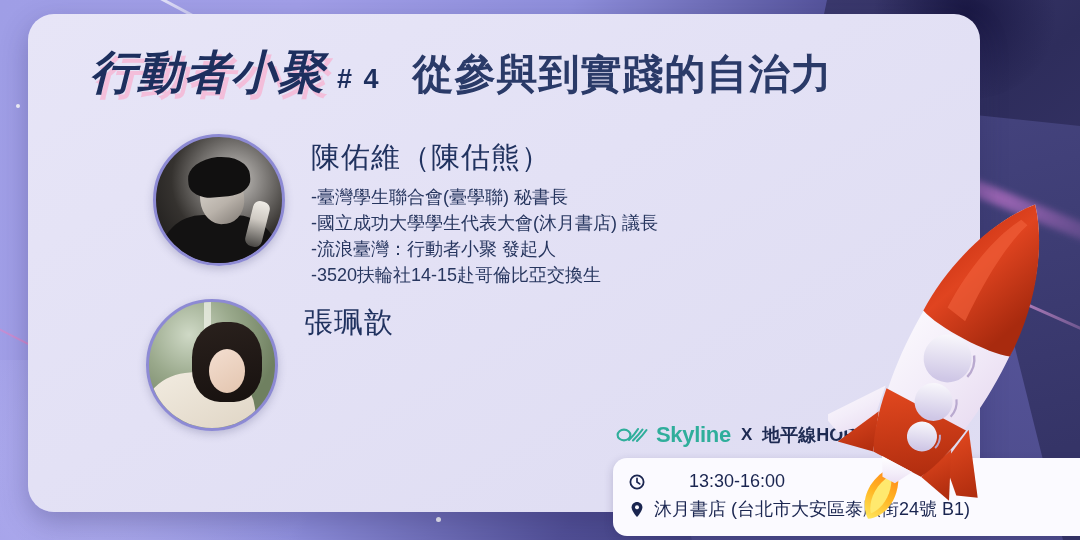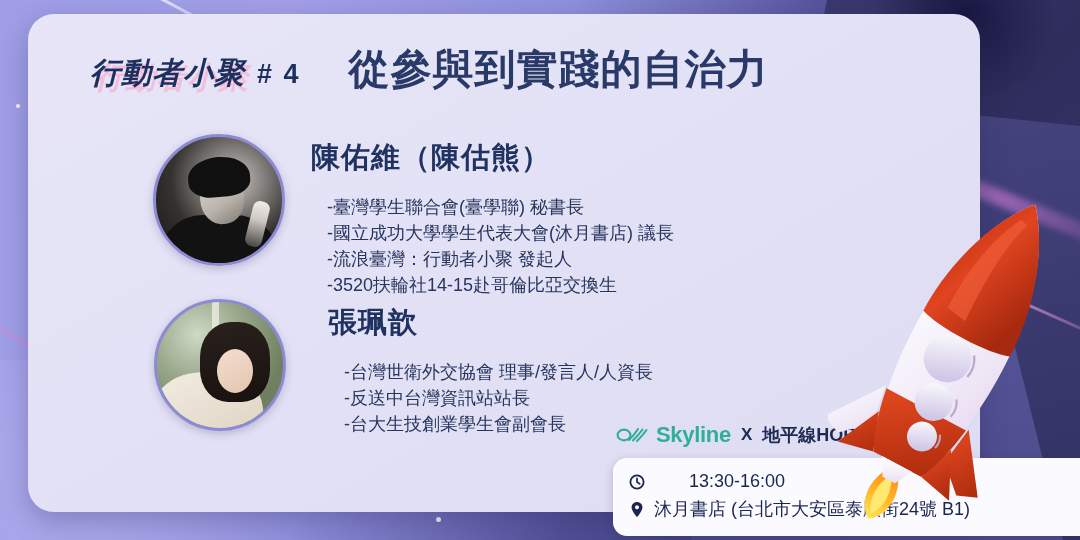--- a/index.html
+++ b/index.html
@@ -106,50 +106,50 @@
   .title-row {
     position: absolute;
     left: 62px;
     top: 28px;
     display: flex;
     align-items: baseline;
     white-space: nowrap;
   }
   .title-main {
     position: relative;
-    font-size: 30px;
+    font-size: 46px;
     font-weight: 700;
     font-style: italic;
     letter-spacing: 1px;
     color: #1d2f5e;
     text-shadow: 4px 5px 0 rgba(243,188,216,.95);
   }
   .title-hash {
     font-size: 27px;
     font-weight: 700;
     color: #1d2f5e;
     margin-left: 12px;
     letter-spacing: 2px;
   }
   .title-sub {
     font-size: 41px;
     font-weight: 700;
     color: #2a3a68;
-    margin-left: 48px;
+    margin-left: 32px;
     letter-spacing: 1px;
   }
 
   
   .speaker {
     position: absolute;
     display: flex;
     align-items: flex-start;
   }
   #speaker-1 { left: 125px; top: 120px; }
-  #speaker-2 { left: 126px; top: 285px; gap: 16px; }
+  #speaker-2 { left: 118px; top: 285px; }
 
   .avatar {
     position: relative;
     width: 126px;
     height: 126px;
     border-radius: 50%;
     border: 3px solid #8d8ad4;
     overflow: hidden;
     flex: 0 0 auto;
     box-shadow: 0 3px 8px rgba(60,58,110,.25);
@@ -235,28 +235,28 @@
     width: 7px; height: 60px;
     background: rgba(235,238,228,.8);
   }
 
   .speaker-text {
     margin-left: 26px;
     padding-top: 4px;
   }
   .speaker-name {
     font-size: 29px;
-    font-weight: 700;
+    font-weight: 400;
     color: #20325f;
     letter-spacing: 1px;
     margin-bottom: 6px;
   }
   .bullets {
     list-style: none;
-    margin: 16px;
+    margin: 0;
     padding: 0;
   }
   .bullets li {
     font-size: 18px;
     color: #27365f;
     line-height: 1.45;
     white-space: nowrap;
   }
 
   
@@ -364,25 +364,20 @@
 
     <div class="speaker" id="speaker-2">
       <div class="avatar avatar-2">
         <div class="a2-pole"></div>
         <div class="a2-coat"></div>
         <div class="a2-face"></div>
         <div class="a2-hair"></div>
       </div>
       <div class="speaker-text">
         <div class="speaker-name">張珮歆</div>
-        <ul class="bullets">
-          <li>-台灣世衛外交協會 理事/發言人/人資長</li>
-          <li>-反送中台灣資訊站站長</li>
-          <li>-台大生技創業學生會副會長</li>
-        </ul>
       </div>
     </div>
 
     <div id="partner-row">
       <svg class="skyline-mark" width="32" height="20" viewBox="0 0 32 20">
         <ellipse cx="8" cy="10" rx="6.4" ry="5.4" fill="none" stroke="#2fae9b" stroke-width="2.1"></ellipse>
         <path d="M13 15 Q19 9 22 4" stroke="#2fae9b" stroke-width="2.1" fill="none" stroke-linecap="round"></path>
         <path d="M17 15.5 Q23 9.5 26.5 4.5" stroke="#2fae9b" stroke-width="2.1" fill="none" stroke-linecap="round"></path>
         <path d="M21 16 Q27 10 30.5 5" stroke="#2fae9b" stroke-width="2.1" fill="none" stroke-linecap="round"></path>
       </svg>

